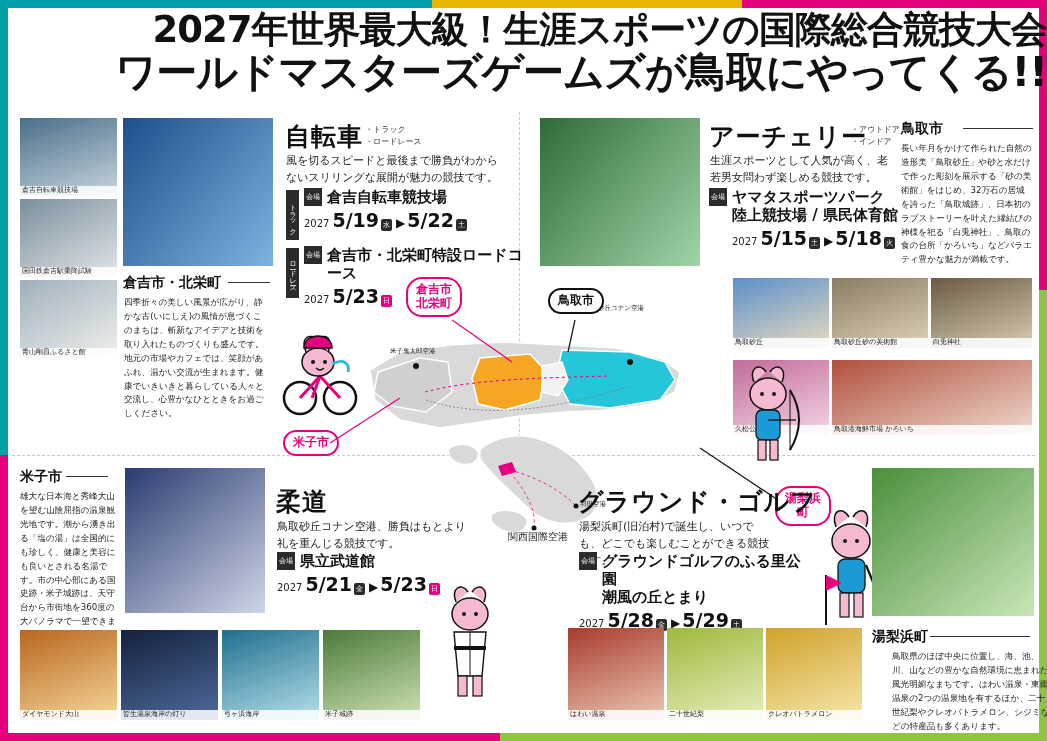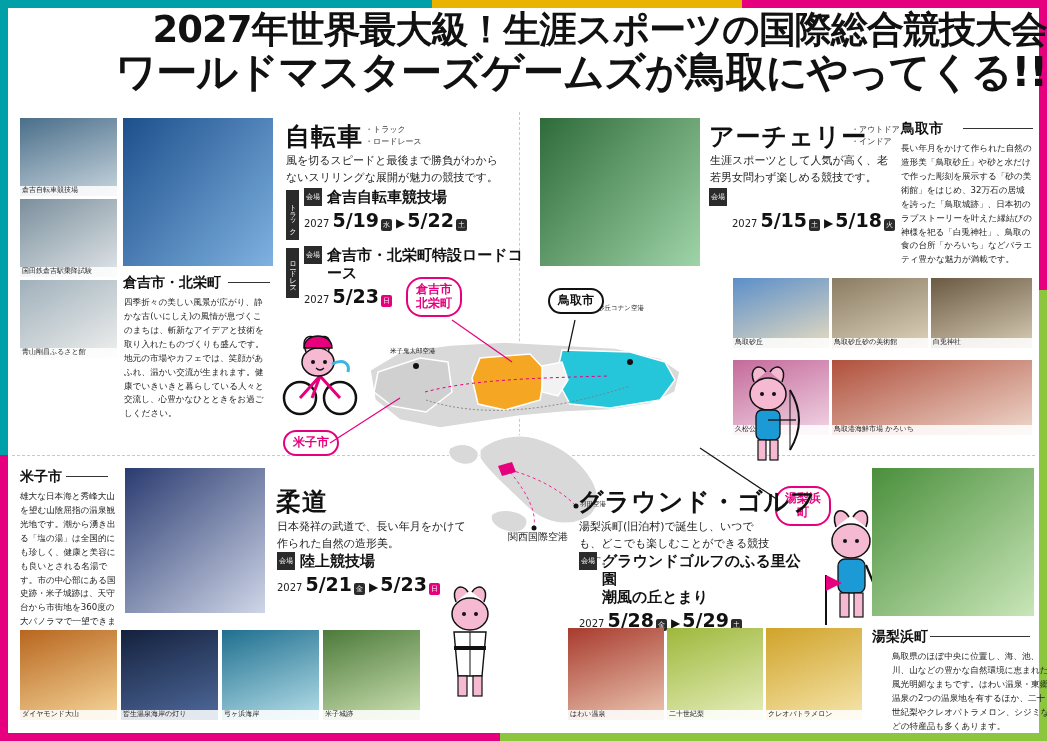--- a/index.html
+++ b/index.html
@@ -199,20 +199,24 @@
 <div class="sport-title" style="left:709px;top:120px;">アーチェリー</div>
 <div class="sport-sub" style="left:851px;top:124px;">
   <span class="bullet">・アウトドア</span>
   <span class="bullet">・インドア</span>
 </div>
 <div class="desc" style="left:710px;top:152px;width:180px;">生涯スポーツとして人気が高く、老若男女問わず楽しめる競技です。</div>
 
 <div class="venue" style="left:709px;top:188px;width:195px;">
   <div class="venue-row">
     <div class="venue-tag">会場</div>
+    <div>
+      <div class="venue-name">ヤマタスポーツパーク</div>
+      <div class="venue-name">陸上競技場 / 県民体育館</div>
+    </div>
   </div>
   <div class="date-row" style="margin-left:23px;">
     <span class="date-year">2027</span>
     <span class="date-main">5/15</span>
     <span class="date-dow">土</span>
     <span class="arrow">▶</span>
     <span class="date-main">5/18</span>
     <span class="date-dow">火</span>
   </div>
 </div>
@@ -355,25 +359,25 @@
     <path d="M20 70 L36 78 L20 86 Z" fill="#e6007e"></path>
   </svg>
 </div>
 
 <div class="region-title" style="left:20px;top:468px;">米子市</div>
 <div class="region-rule" style="left:66px;top:476px;width:42px;"></div>
 <div class="col-text" style="left:20px;top:490px;width:98px;">雄大な日本海と秀峰大山を望む山陰屈指の温泉観光地です。潮から湧き出る「塩の湯」は全国的にも珍しく、健康と美容にも良いとされる名湯です。市の中心部にある国史跡・米子城跡は、天守台から市街地を360度の大パノラマで一望できます。</div>
 
 <div class="photo" style="left:125px;top:468px;width:140px;height:145px;background:linear-gradient(140deg,#2a3b70,#cfd6e8);"></div>
 <div class="sport-title" style="left:276px;top:485px;">柔道</div>
-<div class="desc" style="left:277px;top:518px;width:195px;">日本発祥の武道で、長い年月をかけて作られた自然の造形美。</div>
+<div class="desc" style="left:277px;top:518px;width:195px;">鳥取砂丘コナン空港、勝負はもとより礼を重んじる競技です。</div>
 <div class="venue" style="left:277px;top:552px;width:200px;">
   <div class="venue-row">
     <div class="venue-tag">会場</div>
-    <div class="venue-name">陸上競技場</div>
+    <div class="venue-name">県立武道館</div>
   </div>
   <div class="date-row" style="margin-left:0px;">
     <span class="date-year">2027</span>
     <span class="date-main">5/21</span>
     <span class="date-dow">金</span>
     <span class="arrow">▶</span>
     <span class="date-main">5/23</span>
     <span class="date-dow sun">日</span>
   </div>
 </div>

